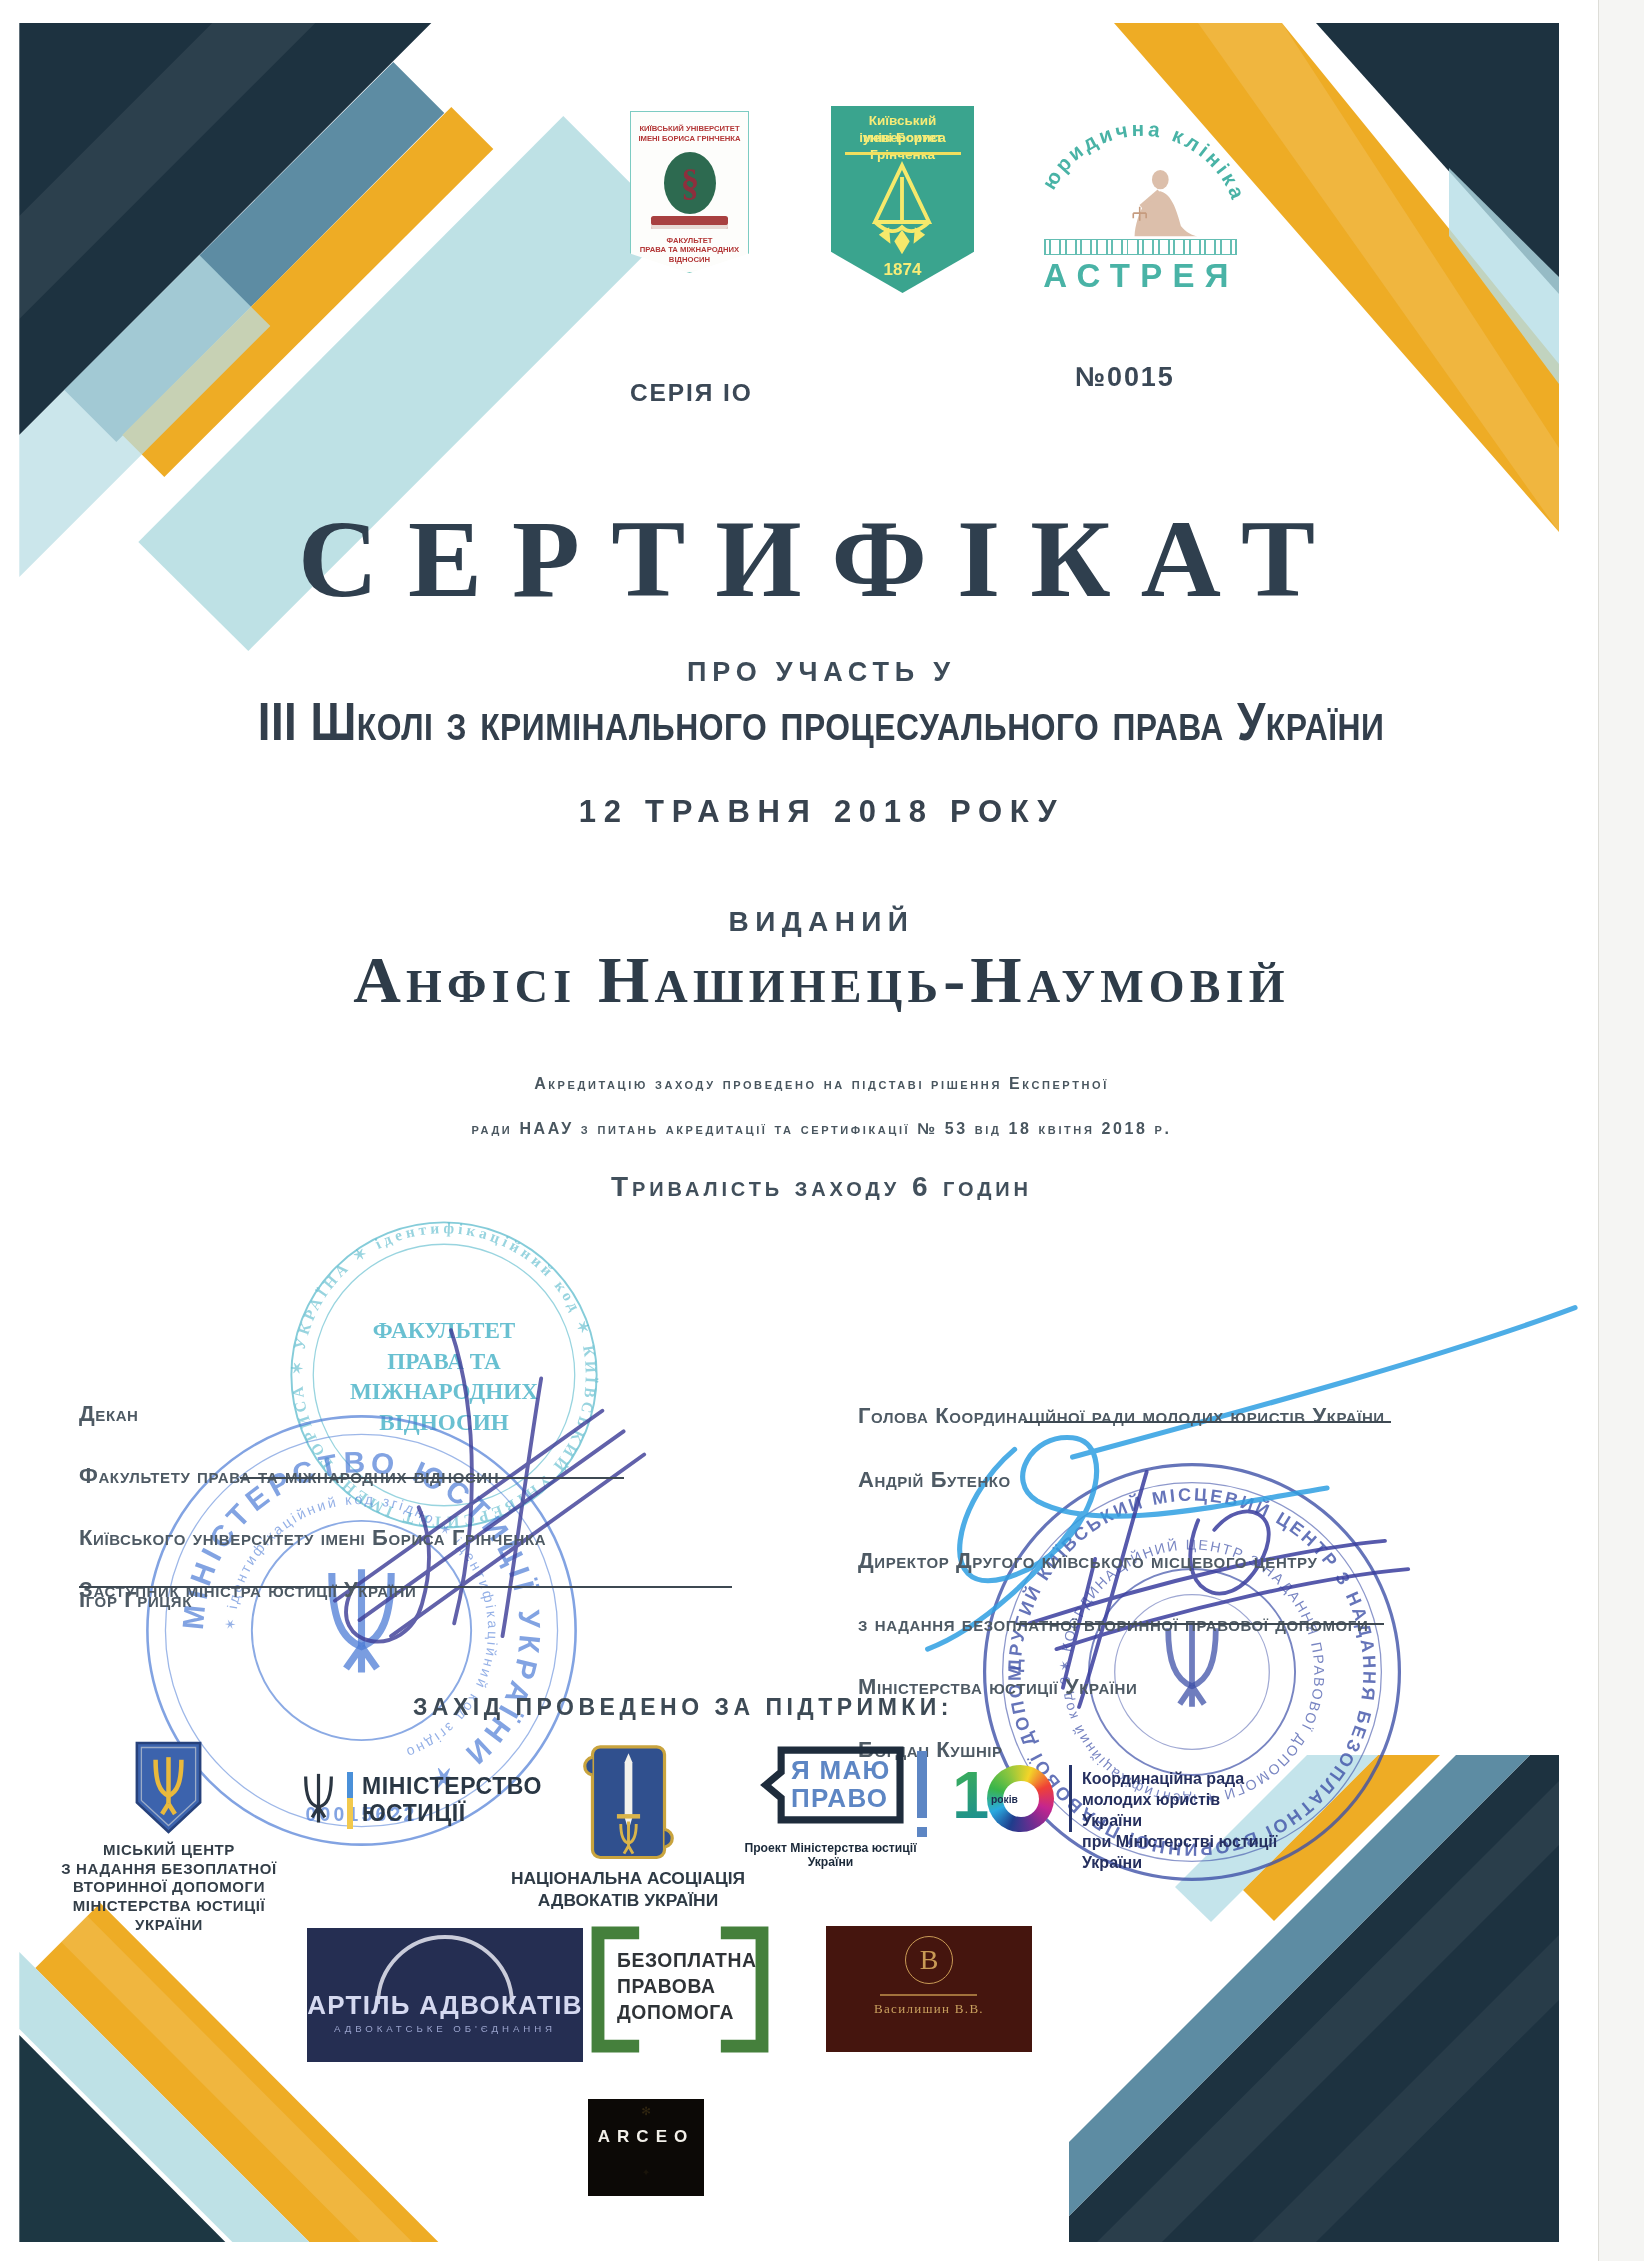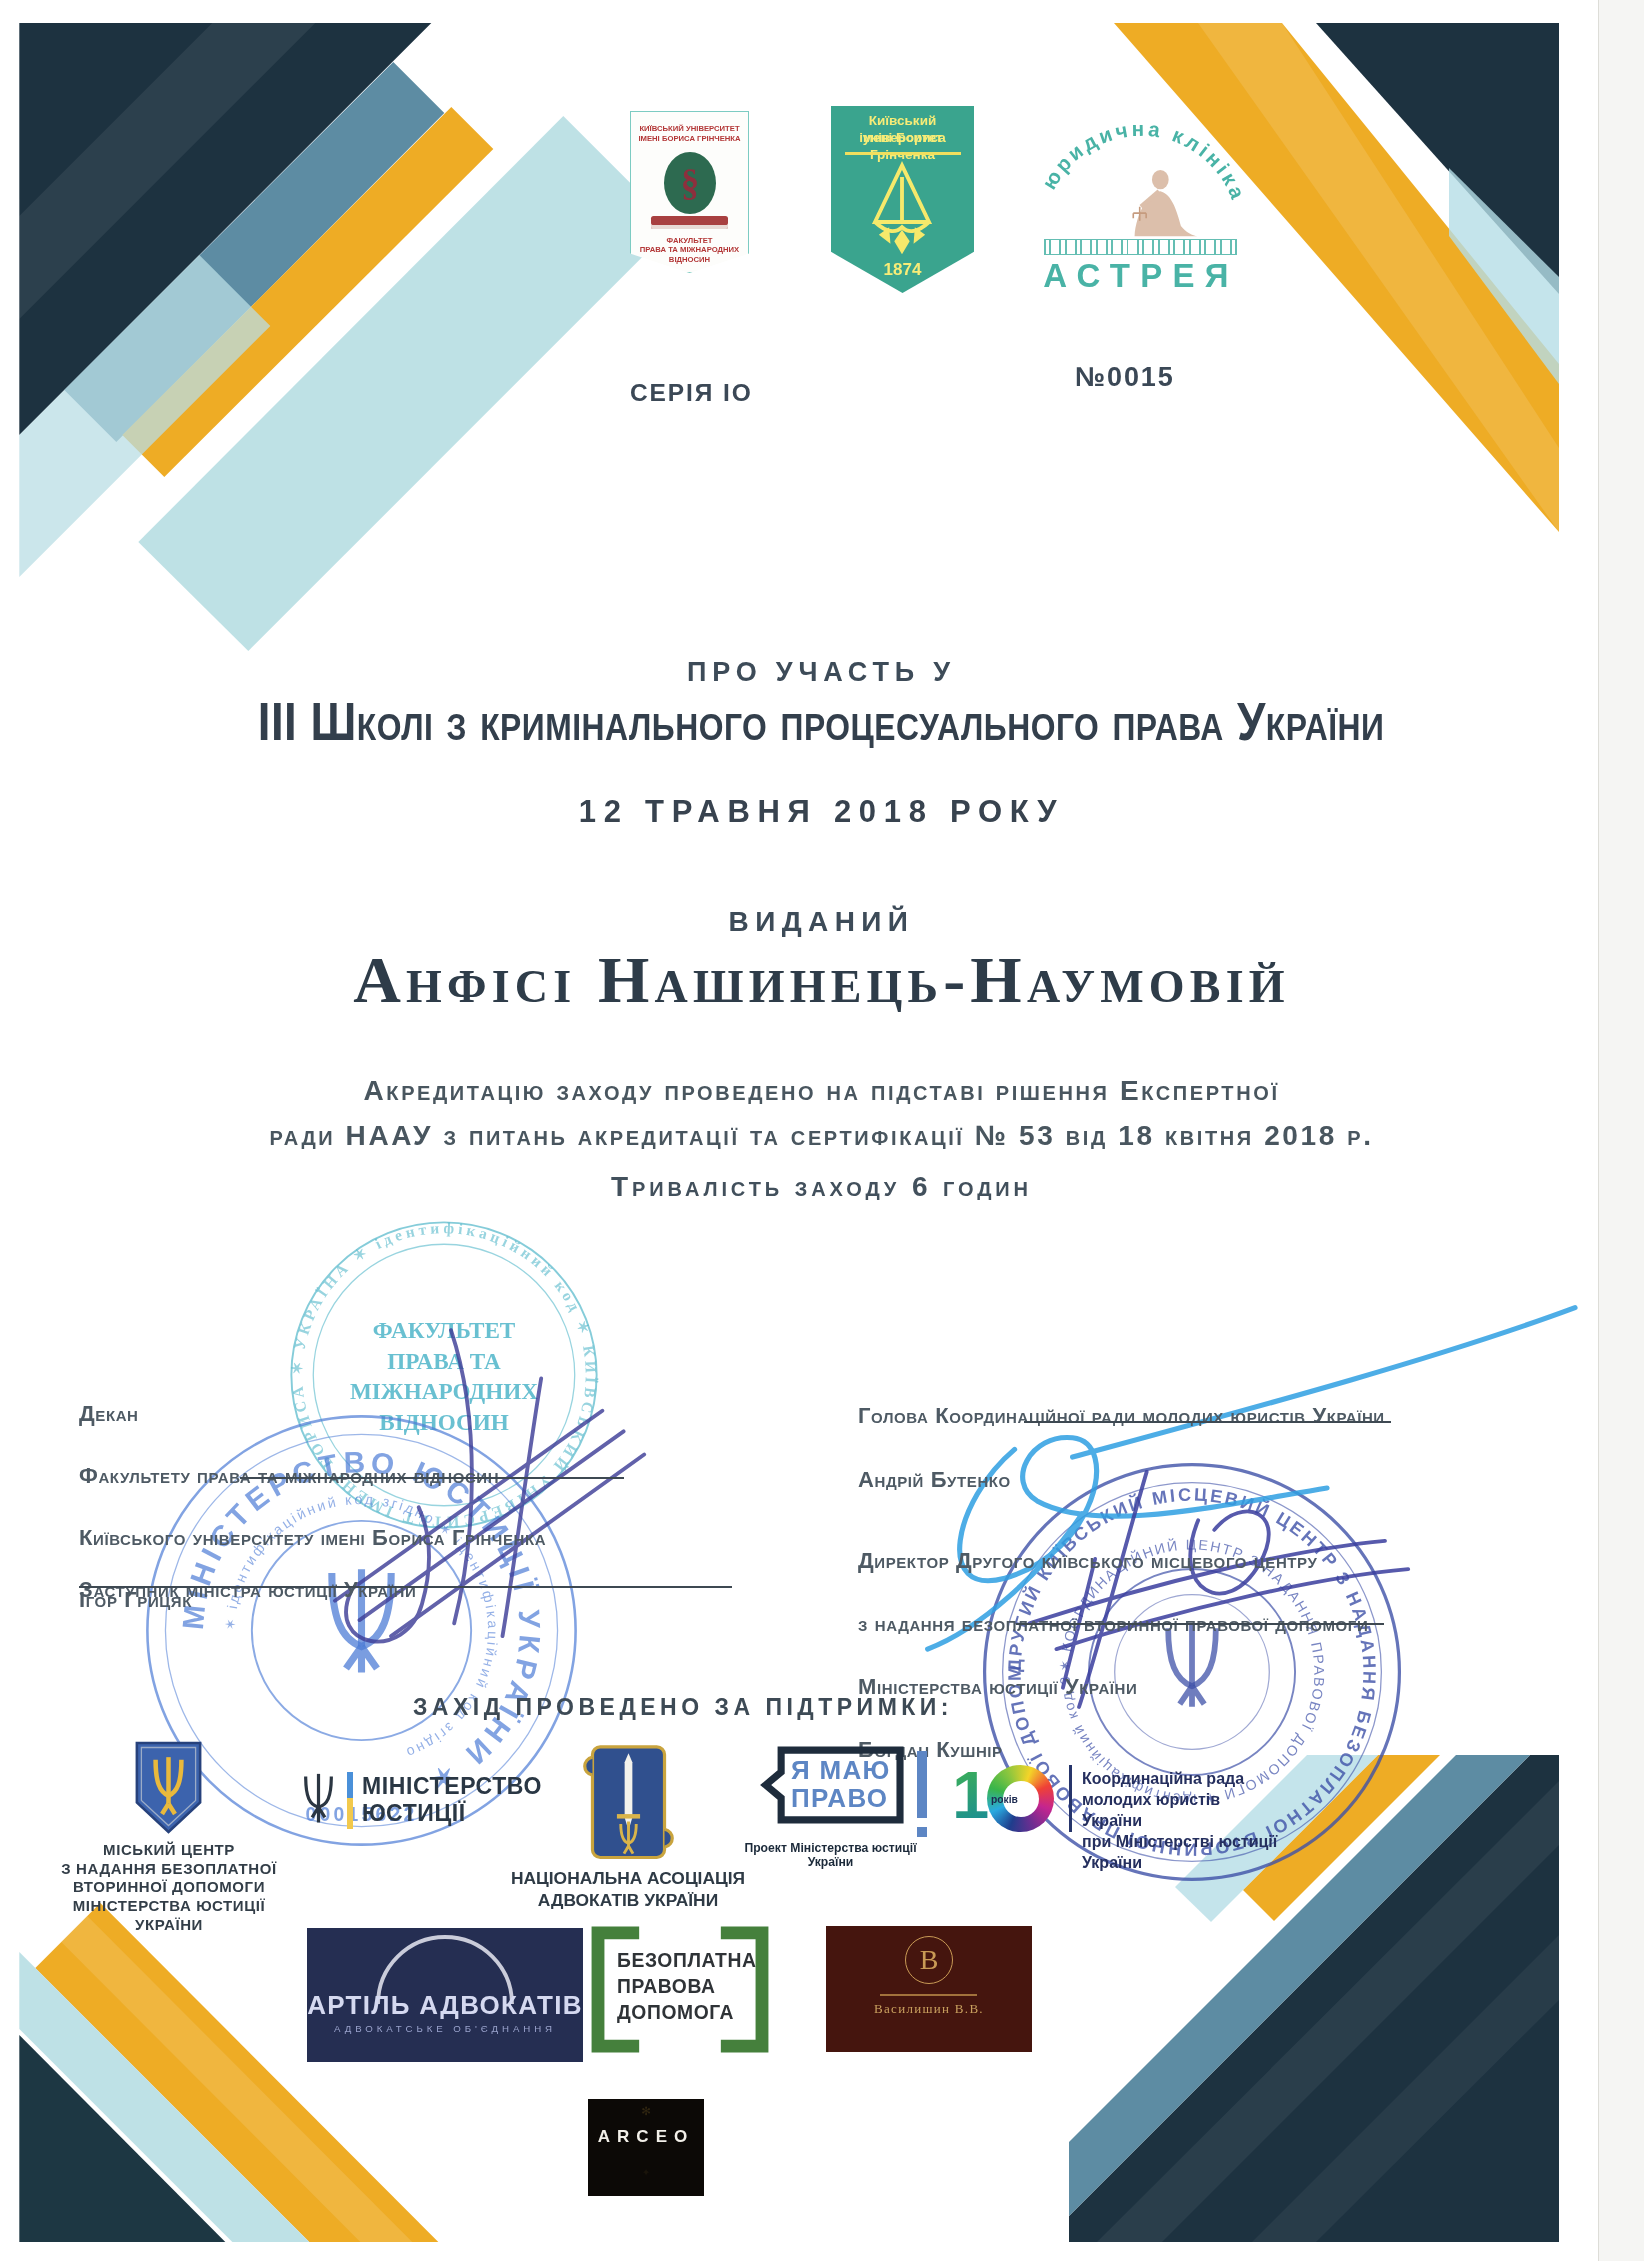--- a/index.html
+++ b/index.html
@@ -36,21 +36,21 @@
   .br-pale {background:#b5dde6;opacity:.8;clip-path:polygon(238px 0px,309px 0px,142px 167px,106px 132px);}
 
   
   .serial{font-size:24.5px;font-weight:bold;letter-spacing:1.9px;color:#3b4856;}
   .title{font-family:"Liberation Serif",serif;font-weight:bold;font-size:111px;letter-spacing:30px;color:#2f3f4e;white-space:nowrap;}
   .sub1{font-size:27px;font-weight:bold;letter-spacing:5.8px;color:#3d4b58;}
   .school{display:inline-block;font-size:53px;font-weight:bold;color:#333f4c;letter-spacing:0.6px;transform:scaleX(.86);transform-origin:center;white-space:nowrap;}
   .date{font-size:31px;font-weight:bold;letter-spacing:7.7px;color:#38434f;}
   .issued{font-size:28px;font-weight:bold;letter-spacing:6.4px;color:#3d4b58;}
   .name{font-family:"Liberation Serif",serif;font-weight:bold;font-size:66px;letter-spacing:5.2px;color:#2e3c49;white-space:nowrap;}
-  .accr{font-size:28px;font-weight:bold;letter-spacing:2.6px;color:#49565f;white-space:nowrap;}
+  .accr{font-size:16px;font-weight:bold;letter-spacing:2.6px;color:#49565f;white-space:nowrap;}
   .dur{font-size:28px;font-weight:bold;letter-spacing:3.9px;color:#42505c;}
   .sig{font-size:22px;font-weight:bold;color:#4e5a64;letter-spacing:0.6px;margin-top:33px;}
   .rule{position:absolute;height:1.9px;background:#3e4952;}
   .support{font-size:23px;font-weight:bold;letter-spacing:4.5px;color:#3d4a55;}
   .capt{font-size:15px;line-height:18.7px;font-weight:bold;color:#333e48;text-align:center;letter-spacing:0.6px;}
 
   
   .logo1{background:#fdfdfb;border:1.9px solid #7ccbc2;clip-path:polygon(0 0,100% 0,100% 88%,50% 100%,0 88%);}
   .redln{font-size:7.7px;line-height:10.3px;font-weight:bold;color:#b33737;text-align:center;width:100%;}
   .logo2{background:#3aa48e;clip-path:polygon(0 0,100% 0,100% 78%,50% 100%,0 78%);}
@@ -164,20 +164,23 @@
         <path d="M158 150 V172 M148 160 H168 M148 160 v8 M168 160 v8"></path>
       </g>
     </svg>
     <div class="abs meander" style="left:6.4px;top:129px;width:193px;height:14px;"></div>
     <div class="abs astrname" style="left:0;top:147px;width:206px;">АСТРЕЯ</div>
   </div>
 
   <div class="abs serial" style="left:630px;top:379px;">СЕРІЯ ІО</div>
   <div class="abs serial" style="left:1075px;top:362px;font-size:27px;">№0015</div>
 
+  <div class="abs ctr" style="left:55px;top:495px;width:1533px;">
+    <span class="title">СЕРТИФІКАТ</span>
+  </div>
   <div class="abs ctr sub1" style="left:55px;top:657px;width:1533px;">ПРО УЧАСТЬ У</div>
   <div class="abs ctr" style="left:55px;top:691px;width:1533px;">
     <span class="school sc">ІІІ Школі з кримінального процесуального права України</span>
   </div>
   <div class="abs ctr date" style="left:55px;top:794px;width:1533px;">12 ТРАВНЯ 2018 РОКУ</div>
   <div class="abs ctr issued" style="left:55px;top:906px;width:1533px;">ВИДАНИЙ</div>
   <div class="abs ctr" style="left:55px;top:942px;width:1533px;">
     <span class="name sc">Анфісі Нашинець-Наумовій</span>
   </div>
   <div class="abs ctr" style="left:55px;top:1075px;width:1533px;">

